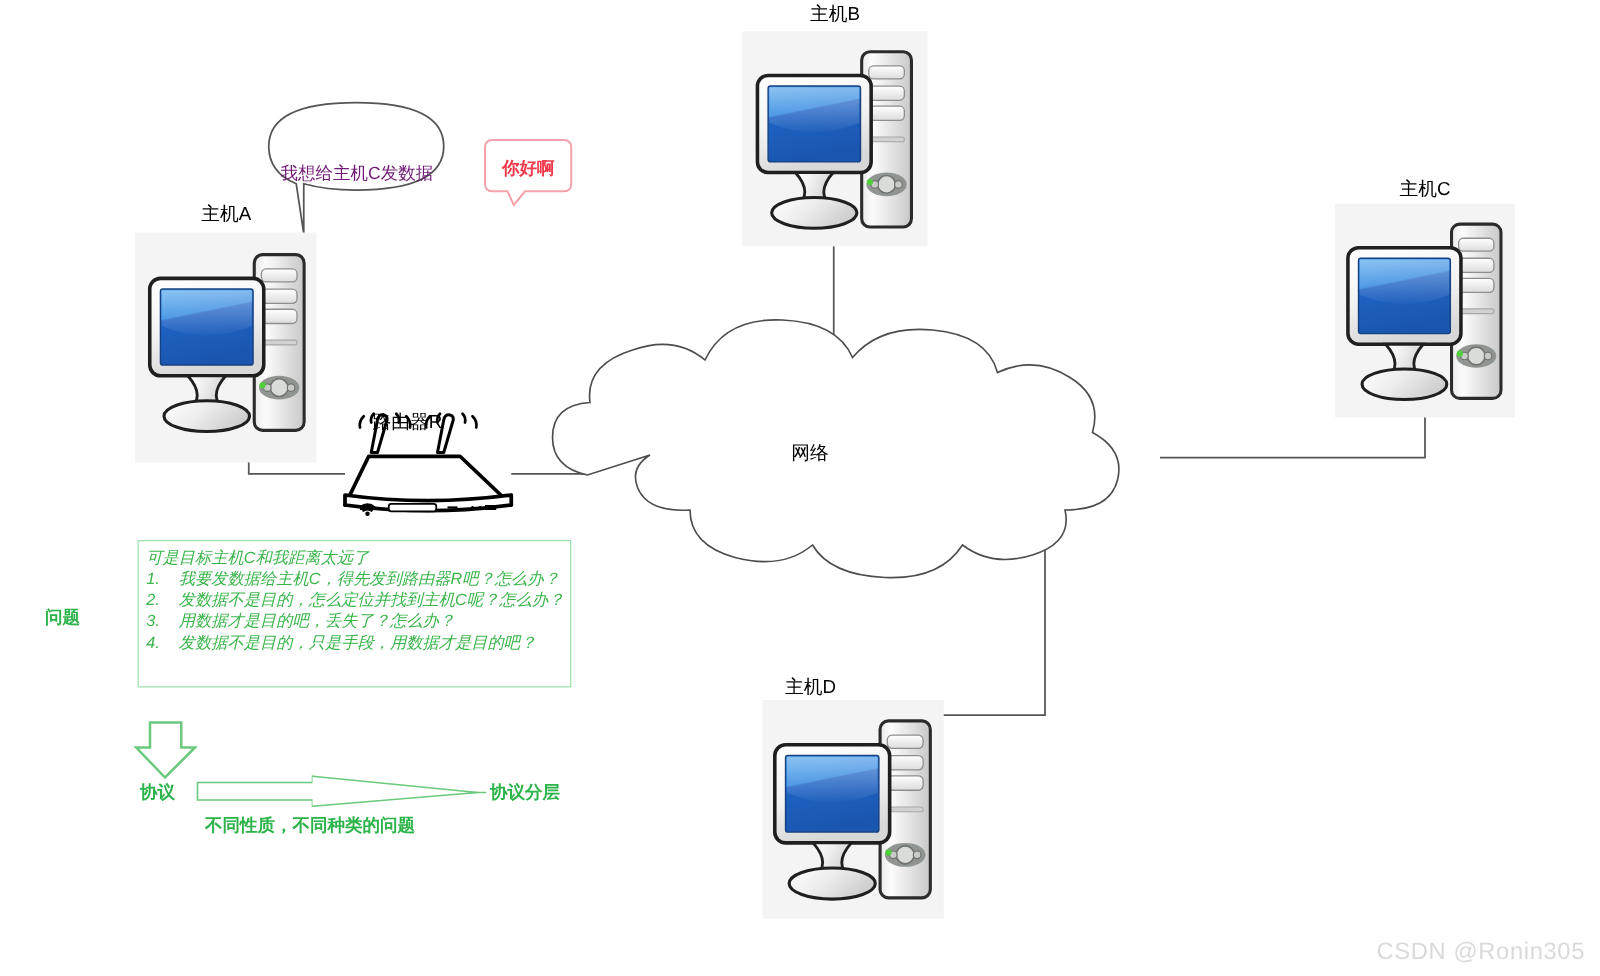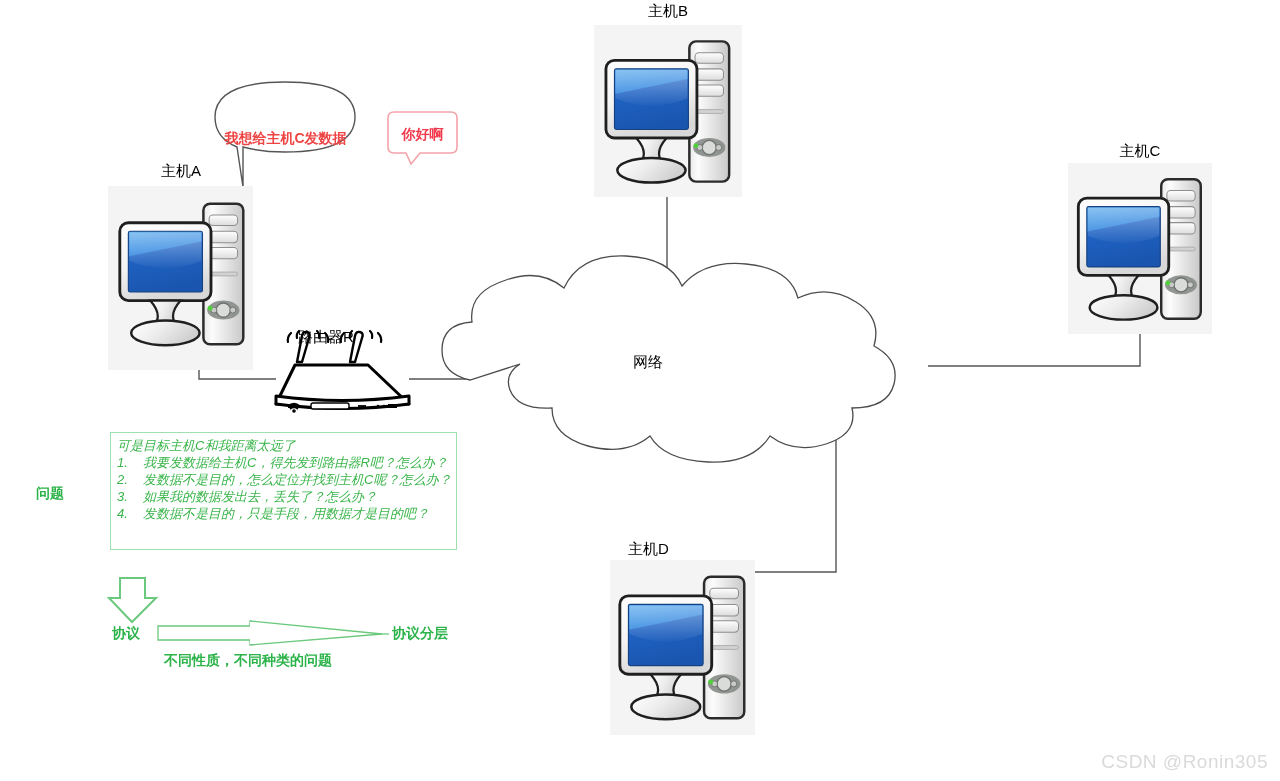--- a/index.html
+++ b/index.html
@@ -36,22 +36,22 @@
     position: absolute;
     font-size: 14px;
     font-weight: bold;
     color: #2cb34a;
     white-space: nowrap;
   }
   
   .bubble-text-black {
     position: absolute;
     font-size: 14px;
-    font-weight: bold;
-    color: #ef4444;
+    font-weight: normal;
+    color: #701a75;
     white-space: nowrap;
   }
   .bubble-text-red {
     position: absolute;
     font-size: 14px;
     font-weight: bold;
     color: #f23a4c;
     white-space: nowrap;
   }
   
@@ -316,21 +316,21 @@
       <li>
         <span class="qnum">1.</span>
         <span>我要发数据给主机C，得先发到路由器R吧？怎么办？</span>
       </li>
       <li>
         <span class="qnum">2.</span>
         <span>发数据不是目的，怎么定位并找到主机C呢？怎么办？</span>
       </li>
       <li>
         <span class="qnum">3.</span>
-        <span>如果我的数据发出去，丢失了？怎么办？</span>
+        <span>用数据才是目的吧，丢失了？怎么办？</span>
       </li>
       <li>
         <span class="qnum">4.</span>
         <span>发数据不是目的，只是手段，用数据才是目的吧？</span>
       </li>
     </ul>
   </div>
 
   <div class="lbl-green" style="left:112px; top:625px;">协议</div>
   <div class="lbl-green" style="left:392px; top:625px;">协议分层</div>

